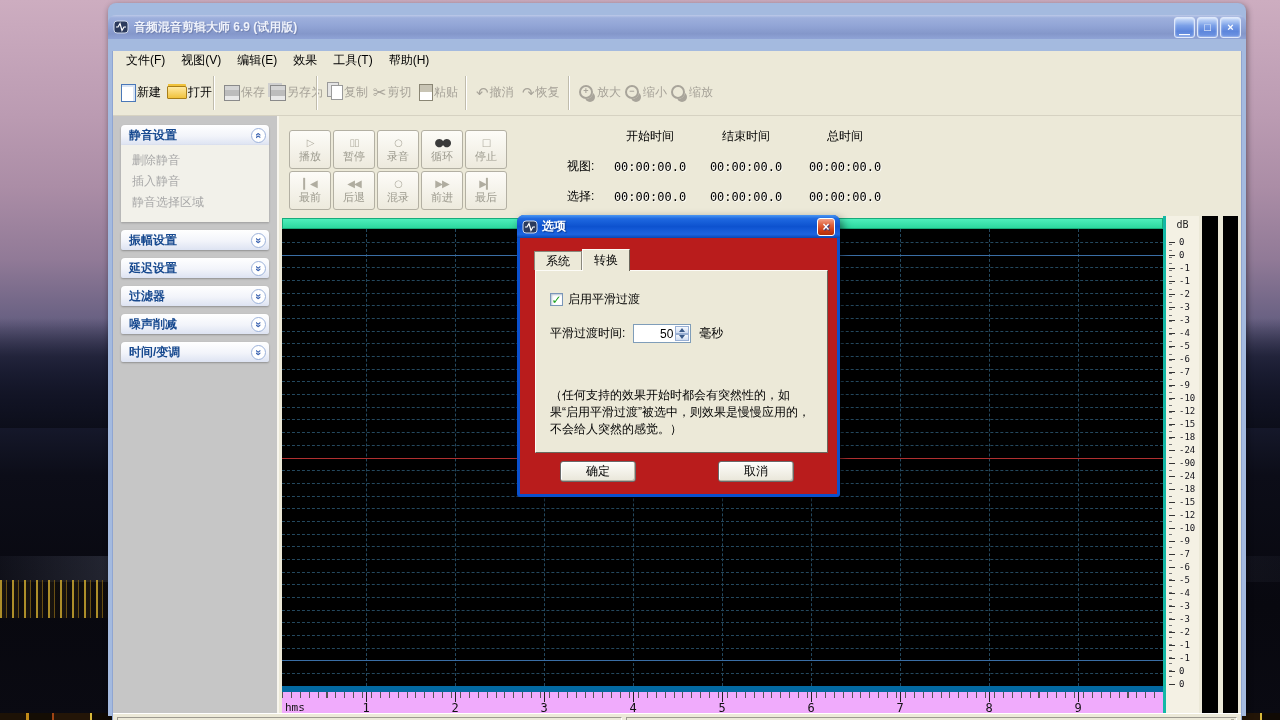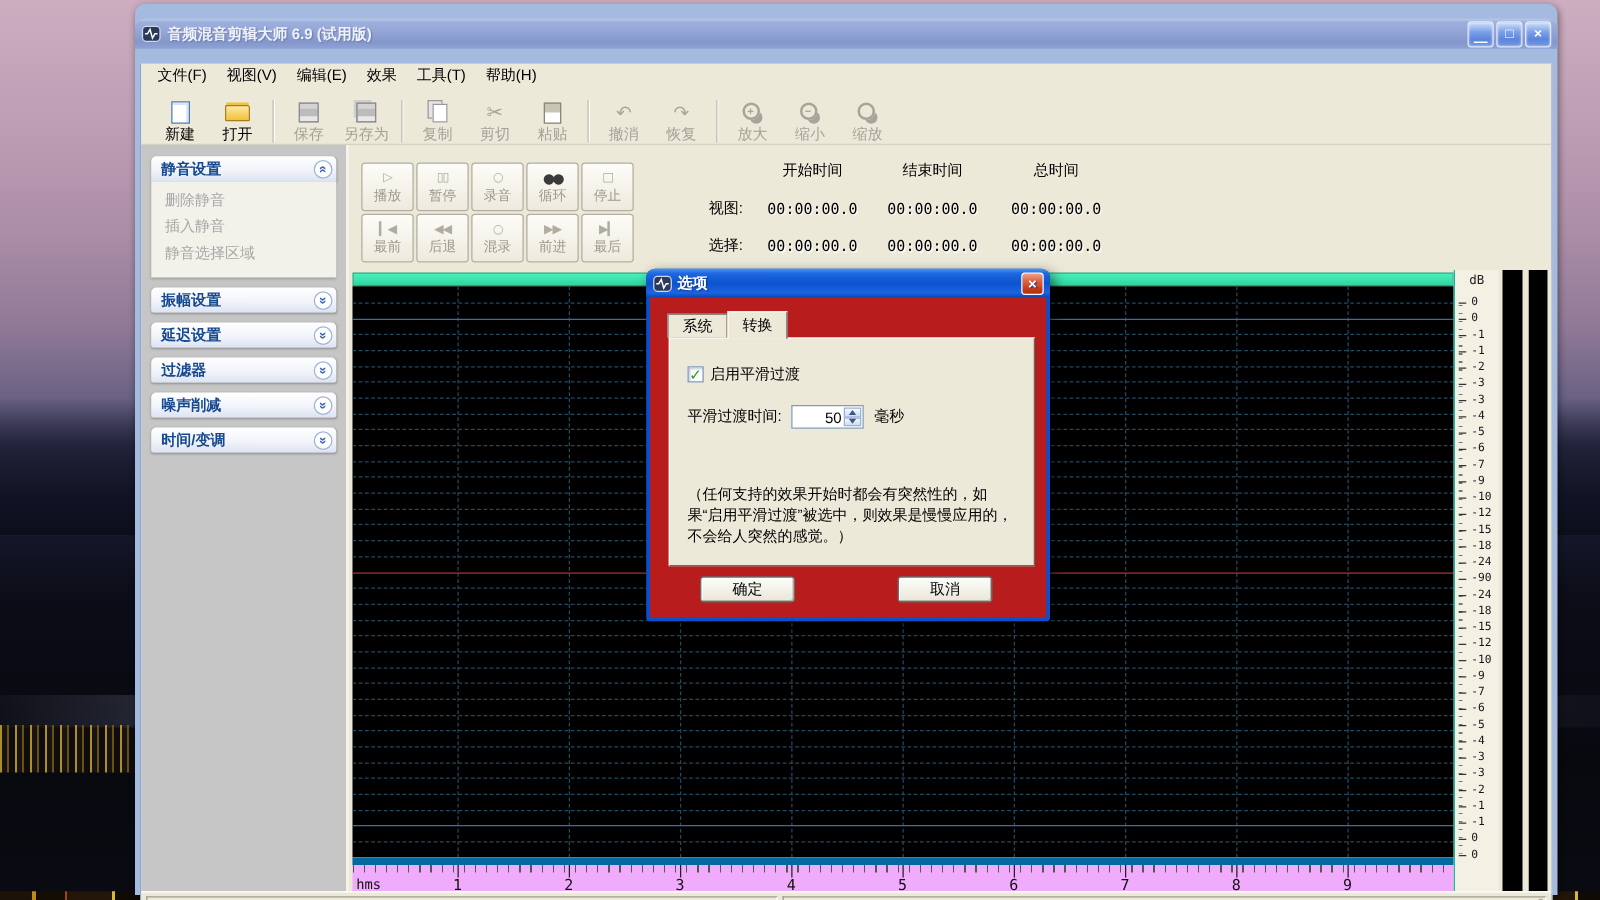--- a/index.html
+++ b/index.html
@@ -33,21 +33,21 @@
     background:linear-gradient(180deg,#cfe0fa 0%,#7ba0e8 40%,#5d86dc 70%,#7095e2 100%);
     box-shadow:inset 0 0 2px rgba(255,255,255,.8); }
   .wbtn.min span { align-self:flex-end; line-height:6px; }
 
   .win-inner { height:calc(100% - 24px); background:#ece9d8; display:flex; flex-direction:column; border:1px solid #8fa5d2; border-top:none; }
 
   .menubar { height:19px; display:flex; align-items:center; padding-left:5px; background:#ece9d8; }
   .menu-item { padding:1px 8px; color:#000; cursor:default; }
 
   .toolbar { height:46px; display:flex; align-items:center; padding-left:8px; background:#ece9d8; border-bottom:1px solid #d6d2c2; }
-  .tb-item { width:46px; height:42px; display:flex; flex-direction:column; align-items:center; justify-content:flex-end; gap:1px; color:#000; }
+  .tb-item { width:46px; height:42px; display:flex; flex-direction:row; align-items:center; justify-content:flex-start; gap:1px; color:#000; }
   .tb-item[data-enabled="false"] { color:#a6a298; }
   .tb-item[data-kind="sep"] { width:11px; }
   .tb-item[data-kind="sep"]::before { content:""; width:1px; height:34px; background:#c0bcac; border-right:1px solid #fff; }
   .tb-label { font-size:12px; line-height:13px; white-space:nowrap; }
   .tb-ico { height:19px; display:flex; align-items:center; justify-content:center; font-size:16px; color:#a8a49a; }
   
   .tb-item[data-kind="new"] .tb-ico::before { content:""; width:13px; height:16px; background:#fff; border:1px solid #4a78b8;
     box-shadow:inset -2px 2px 0 #d8e4f4; }
   .tb-item[data-kind="open"] .tb-ico::before { content:""; width:18px; height:11px; background:linear-gradient(180deg,#ffe9a0,#f0c23c); border:1px solid #a87e18; border-radius:1px 2px 1px 1px; box-shadow:0 -3px 0 -1px #f0c23c; }
   .tb-item[data-kind="save"] .tb-ico::before, .tb-item[data-kind="saveas"] .tb-ico::before { content:""; width:14px; height:14px; background:#bcbcbc; border:1px solid #8a8a8a; box-shadow:inset 0 -5px 0 -1px #e8e8e8, inset 0 5px 0 -1px #d4d4d4; }
@@ -106,21 +106,21 @@
   .hline-blue { position:absolute; left:0; right:0; height:0; border-top:1px solid #3a6ea5; }
   .hline-red { position:absolute; left:0; right:0; height:0; border-top:1px solid #b03030; }
   .vline { position:absolute; top:0; bottom:0; width:0; border-left:1px dashed #24485e; }
   .ruler { height:27px; background:#f0abfc; position:relative; border-top:6px solid #0369a1; flex:0 0 auto; }
   .ruler::before { content:""; position:absolute; left:0; top:0; right:0; height:6px;
     background:repeating-linear-gradient(90deg,#555 0 1px,transparent 1px 8.9px); }
   .ruler-unit { position:absolute; left:3px; top:9px; font-family:"DejaVu Sans Mono",monospace; font-size:11px; color:#111; }
   .ruler-num { position:absolute; top:9px; transform:translateX(-50%); font-family:"DejaVu Sans Mono",monospace; font-size:12px; color:#111; }
   .ruler-majortick { position:absolute; top:0; width:1px; height:10px; background:#222; }
 
-  .db-ruler { width:36px; background:#f4f1e4; border-left:1px solid #14b8a6; position:relative;
+  .db-ruler { width:36px; background:#f4f1e4; border-left:3px solid #14b8a6; position:relative;
     font-family:"DejaVu Sans Mono",monospace; flex:0 0 auto; }
   .db-title { text-align:center; font-size:10px; color:#222; padding-top:3px; }
   .db-ruler::before { content:""; position:absolute; left:3px; top:28px; bottom:30px; width:3px;
     background:repeating-linear-gradient(180deg,#777 0 1px,transparent 1px 6.45px); }
   .db-labels { position:absolute; top:22px; bottom:24px; left:0; right:2px; display:flex; flex-direction:column; justify-content:space-between; }
   .db-label { font-size:9px; line-height:9px; padding-left:13px; color:#14141c; position:relative; white-space:nowrap; }
   .db-label::after { content:""; position:absolute; left:3px; top:4px; width:6px; height:1px; background:#333; }
 
   .meters { width:42px; background:#ece9d8; display:flex; gap:5px; padding:0 3px; flex:0 0 auto; }
   .meter { flex:1; background:#000; }

